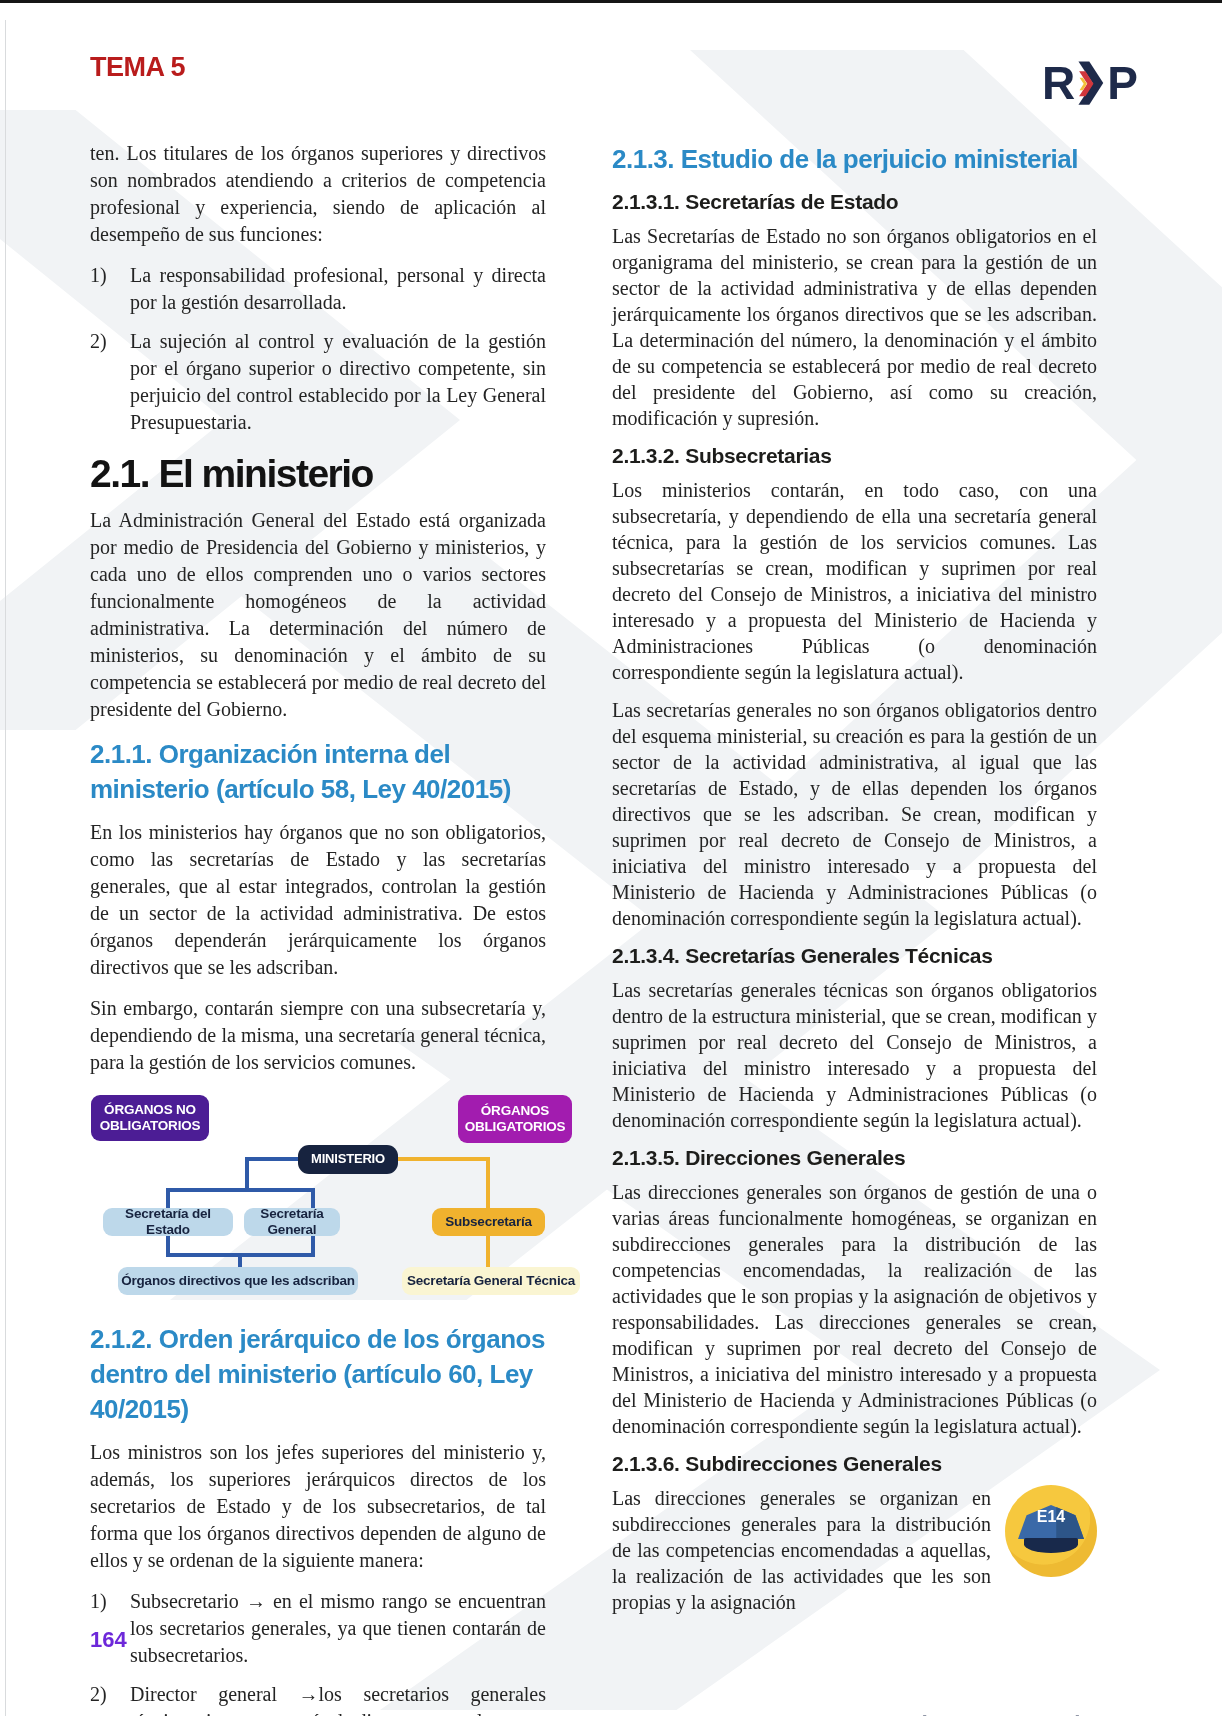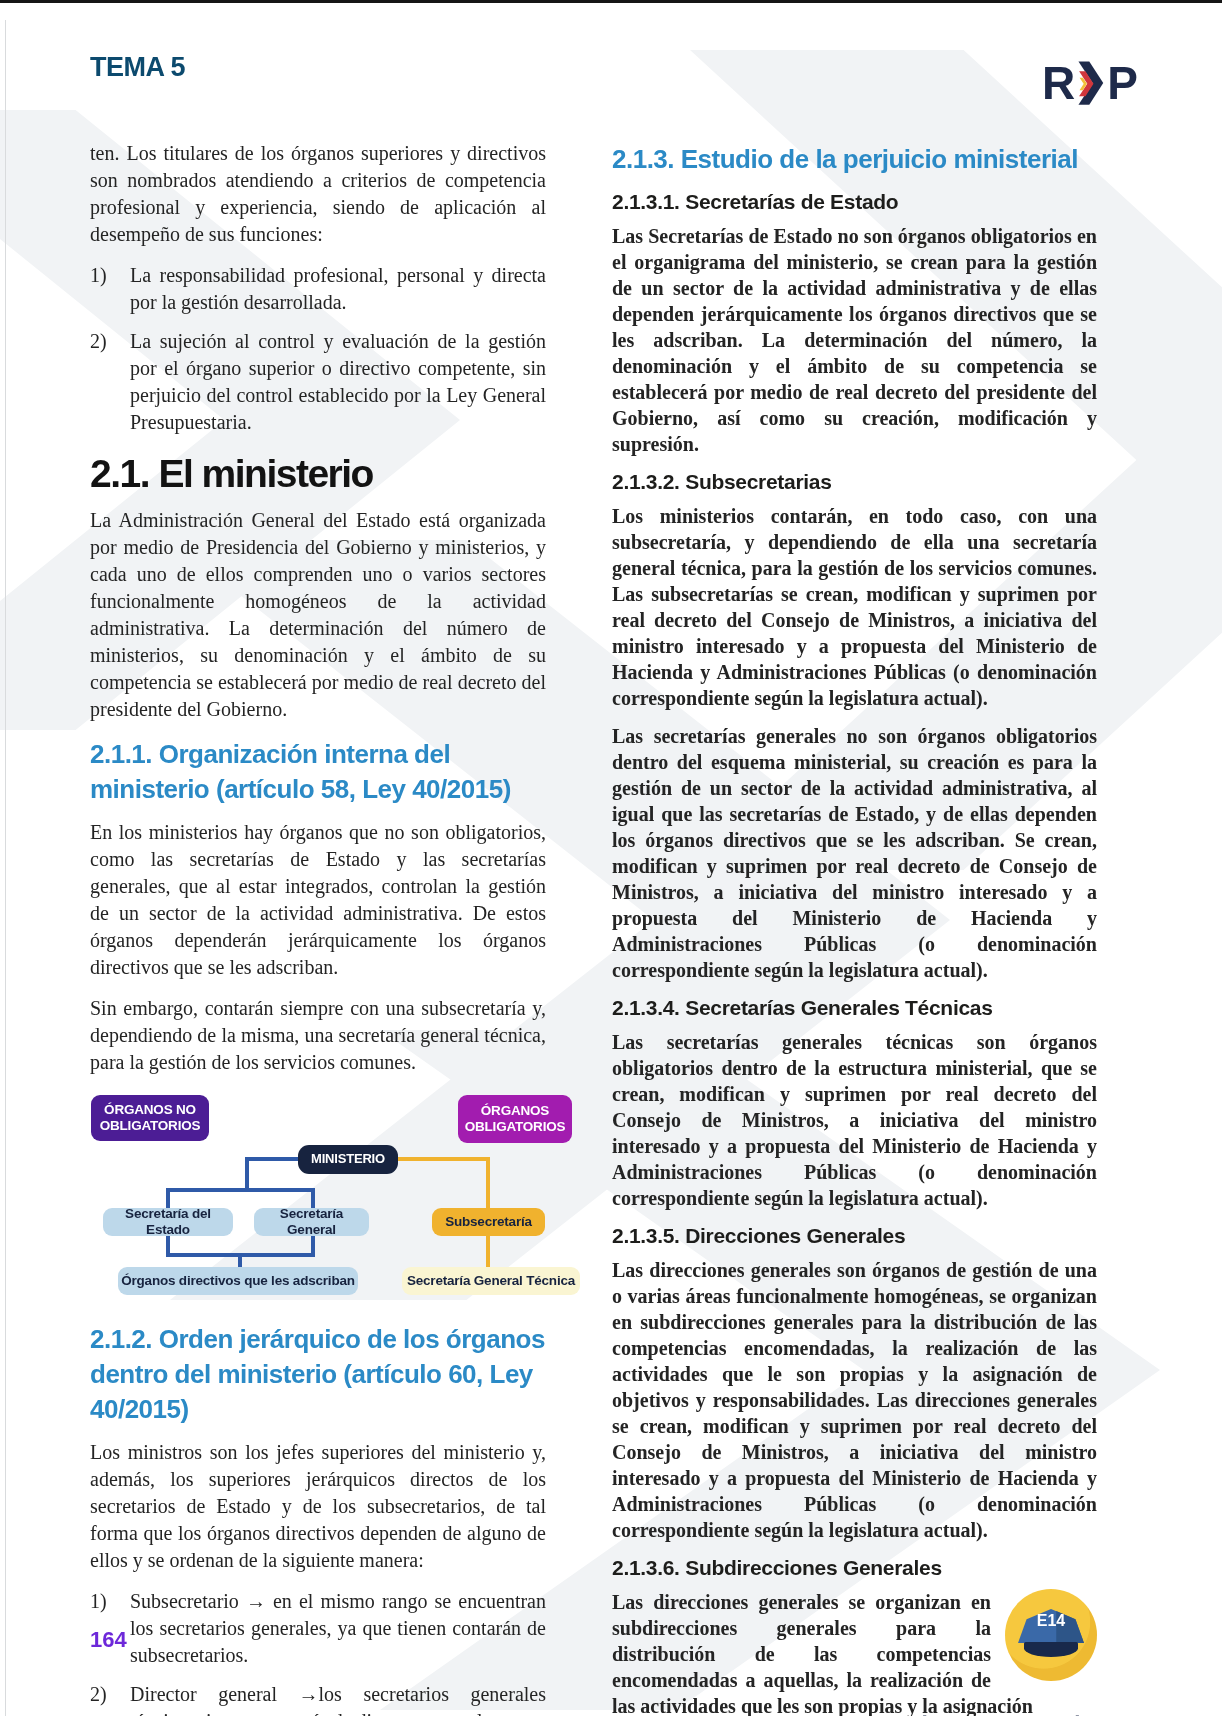--- a/index.html
+++ b/index.html
@@ -13,37 +13,37 @@
       clip-path:polygon(0 0,38% 0,100% 50%,38% 100%,0 100%,62% 50%);}
   .wm1{left:-160px;top:110px;width:620px;height:620px;}
   .wm2{left:170px;top:540px;width:780px;height:760px;}
   .wm3{left:690px;top:50px;width:720px;height:820px;}
   .wm4{left:380px;top:1030px;width:780px;height:680px;}
 
   .content{position:relative;z-index:1;}
 
   
   .tema{position:absolute;left:90px;top:52px;font-family:"Liberation Sans",sans-serif;
-        font-weight:800;font-size:27px;letter-spacing:-0.5px;color:#0c4a6e;}
+        font-weight:800;font-size:27px;letter-spacing:-0.5px;color:#b91c1c;}
   .logo{position:absolute;left:1042px;top:56px;display:flex;align-items:center;
         font-family:"Liberation Sans",sans-serif;font-weight:800;font-size:46px;
         color:#1e2a4a;letter-spacing:-2px;}
   .logo-mid{position:relative;width:32px;height:52px;}
   .logo-mid span{position:absolute;font-weight:800;}
   .logo-c1{color:#1e2a4a;font-size:42px;left:0;top:-2px;}
   .logo-c2{color:#d2373c;font-size:24px;left:3px;top:11px;}
   .logo-c3{color:#f3c03a;font-size:12px;left:5px;top:19px;}
   .logo-p{margin-left:2px;}
 
   
   .col{position:absolute;top:140px;}
   .col-left{left:90px;width:456px;}
   .col-right{left:612px;width:485px;}
   p.body{margin:0 0 14px 0;font-size:20px;line-height:27px;text-align:justify;}
-  .col-right p.body{line-height:26px;margin-bottom:12px;font-weight:bold;}
+  .col-right p.body{line-height:26px;margin-bottom:12px;}
   p.body.last{}
 
   .li{display:flex;margin:0 0 12px 0;font-size:20px;line-height:27px;}
   .li .n{flex:none;width:40px;}
   .li .t{flex:1;text-align:justify;}
 
   h1.h-main{margin:18px 0 12px 0;font-family:"Liberation Sans",sans-serif;font-weight:800;
         font-size:39px;letter-spacing:-1.5px;color:#131313;line-height:1.05;}
   h2.h-blue{margin:14px 0 12px 0;font-family:"Liberation Sans",sans-serif;font-weight:800;
         font-size:26px;letter-spacing:-0.5px;color:#2b8ac6;line-height:35px;}
@@ -57,21 +57,21 @@
   .dg-line-blue{fill:none;stroke:#2f5aa8;stroke-width:4;}
   .dg-line-yellow{fill:none;stroke:#f0b22e;stroke-width:4;}
   .dbox{position:absolute;display:flex;align-items:center;justify-content:center;
         text-align:center;font-family:"Liberation Sans",sans-serif;font-weight:800;
         font-size:13.5px;letter-spacing:-0.2px;line-height:1.15;}
   .dbox.blue{left:1px;top:5px;width:118px;height:46px;background:#4c1d95;color:#ffffff;border-radius:9px;}
   .dbox.orange{left:368px;top:5px;width:114px;height:48px;background:#a21caf;color:#ffffff;border-radius:9px;}
   .dbox.navy{left:208px;top:55px;width:100px;height:29px;background:#17233f;color:#ffffff;border-radius:11px;font-size:13px;}
   .dbox.lb{background:#bdd8ea;color:#17233f;border-radius:9px;}
   .dbox.lb1{left:13px;top:118px;width:130px;height:28px;}
-  .dbox.lb2{left:164px;top:118px;width:115px;height:28px;}
+  .dbox.lb2{left:154px;top:118px;width:96px;height:28px;}
   .dbox.lb3{left:28px;top:177px;width:240px;height:28px;}
   .dbox.amber{left:342px;top:118px;width:113px;height:28px;background:#f0b22e;color:#17233f;border-radius:9px;}
   .dbox.cream{left:312px;top:177px;width:178px;height:28px;background:#faf5d2;color:#17233f;border-radius:9px;}
 
   
   .badge{float:right;width:92px;height:92px;border-radius:50%;margin:0 0 6px 14px;position:relative;
          background:radial-gradient(circle at 42% 36%, #f6c83e 58%, #eeba32 59%);}
   .cap{position:absolute;inset:0;}
   .cap-crown{position:absolute;left:13px;right:13px;top:20px;height:34px;background:#3a69a8;
          clip-path:polygon(0 100%,13% 30%,50% 0,87% 30%,100% 100%);}

